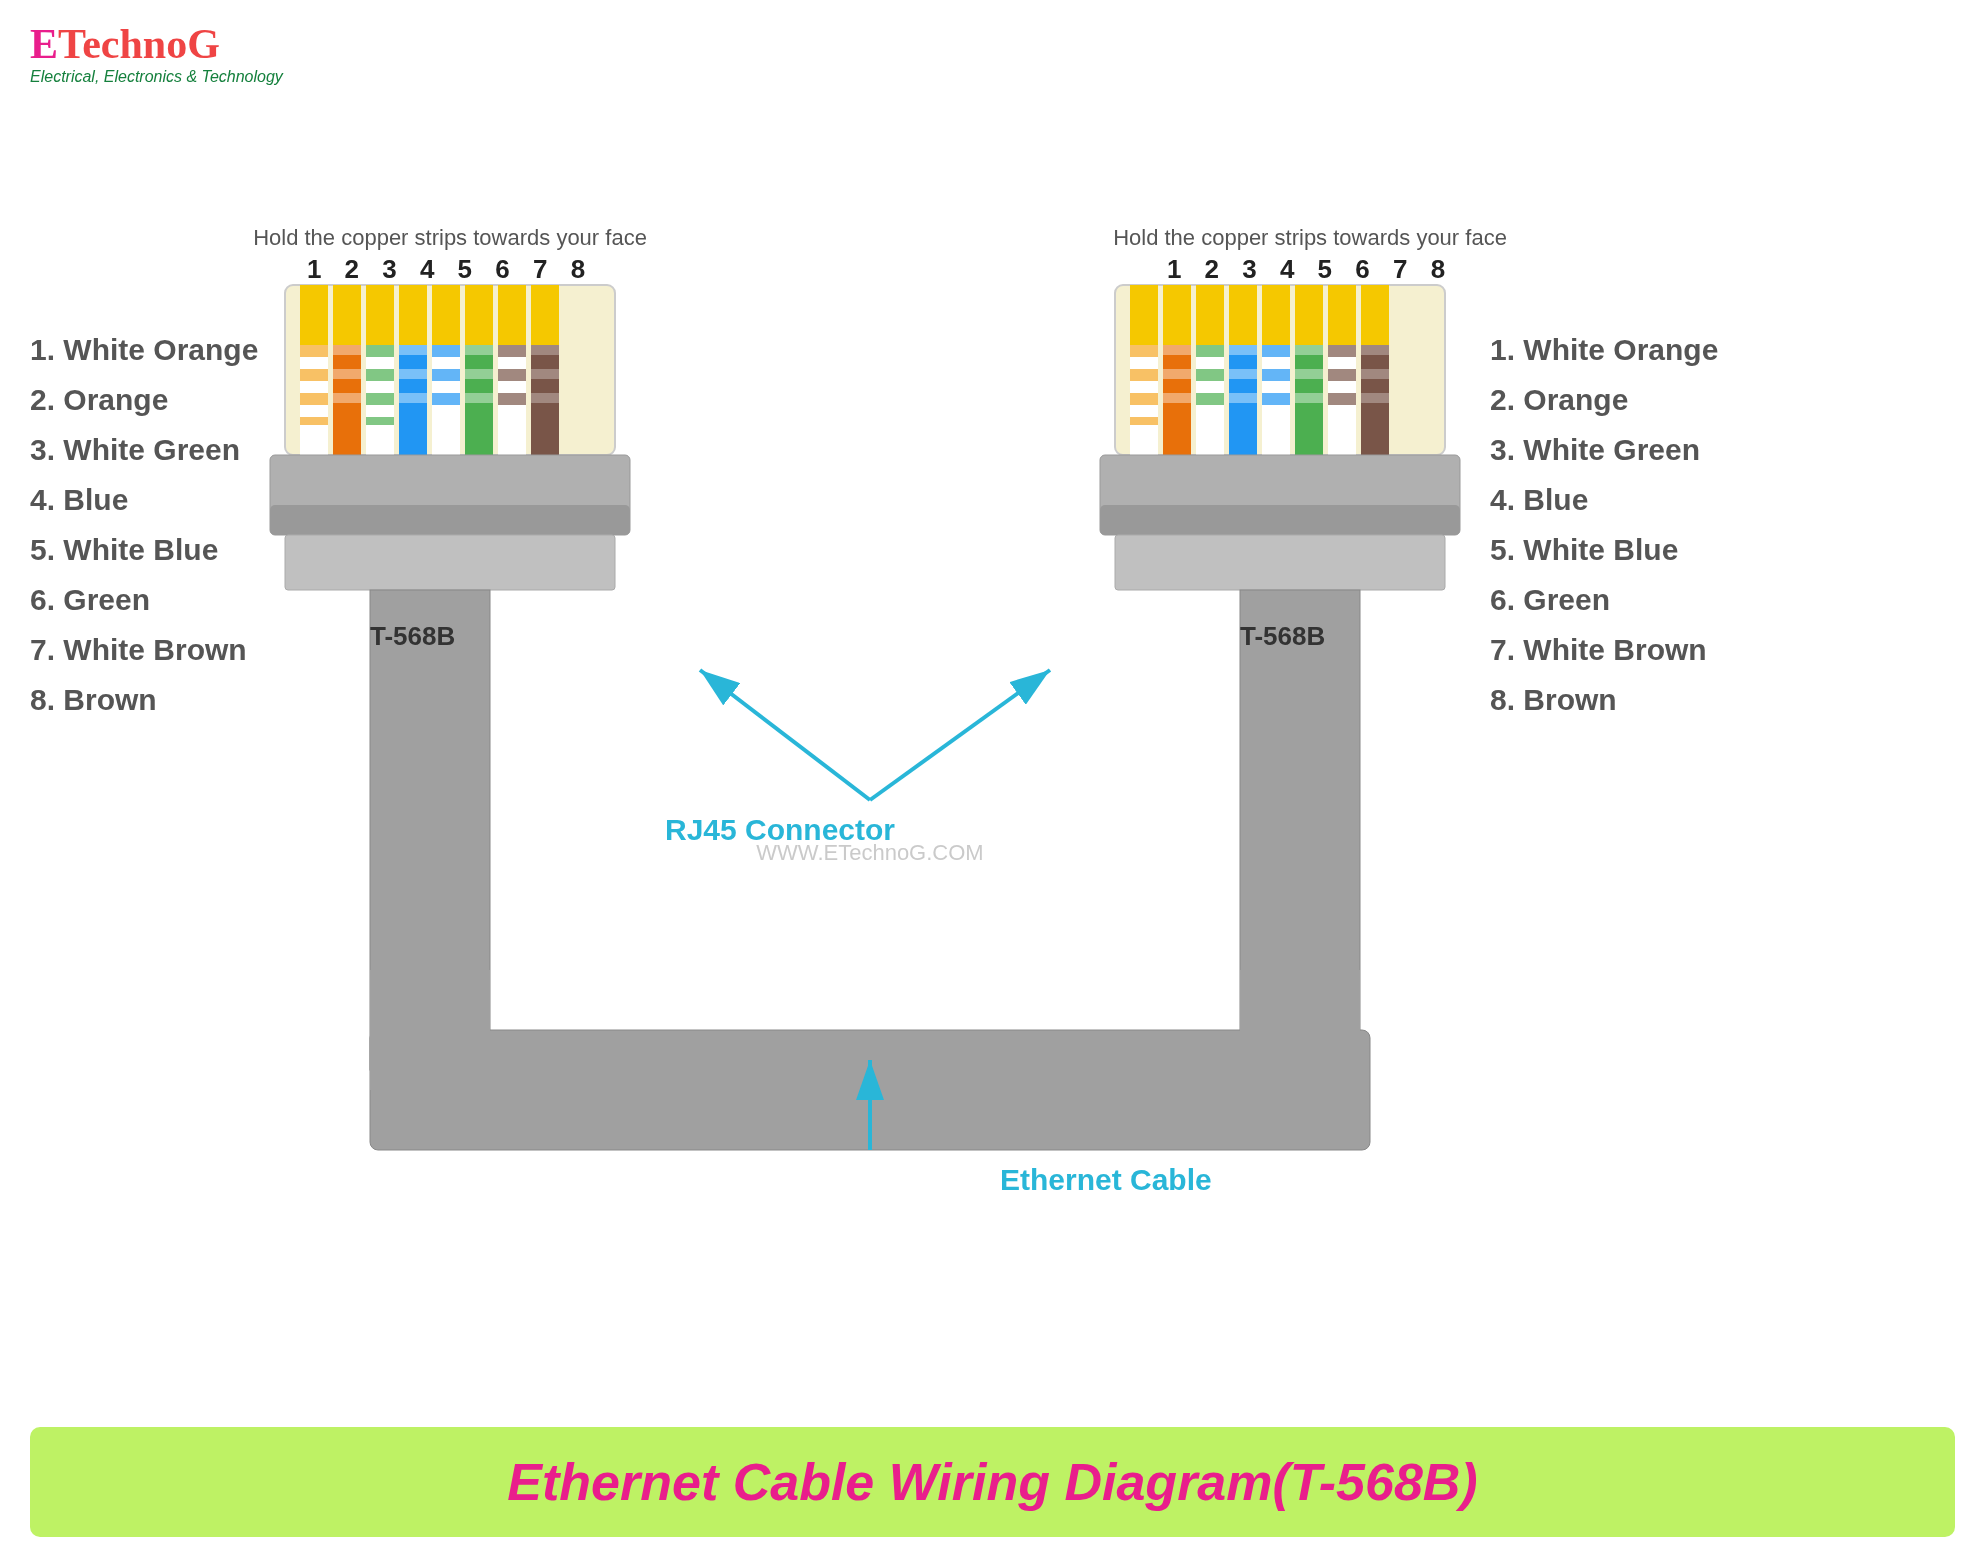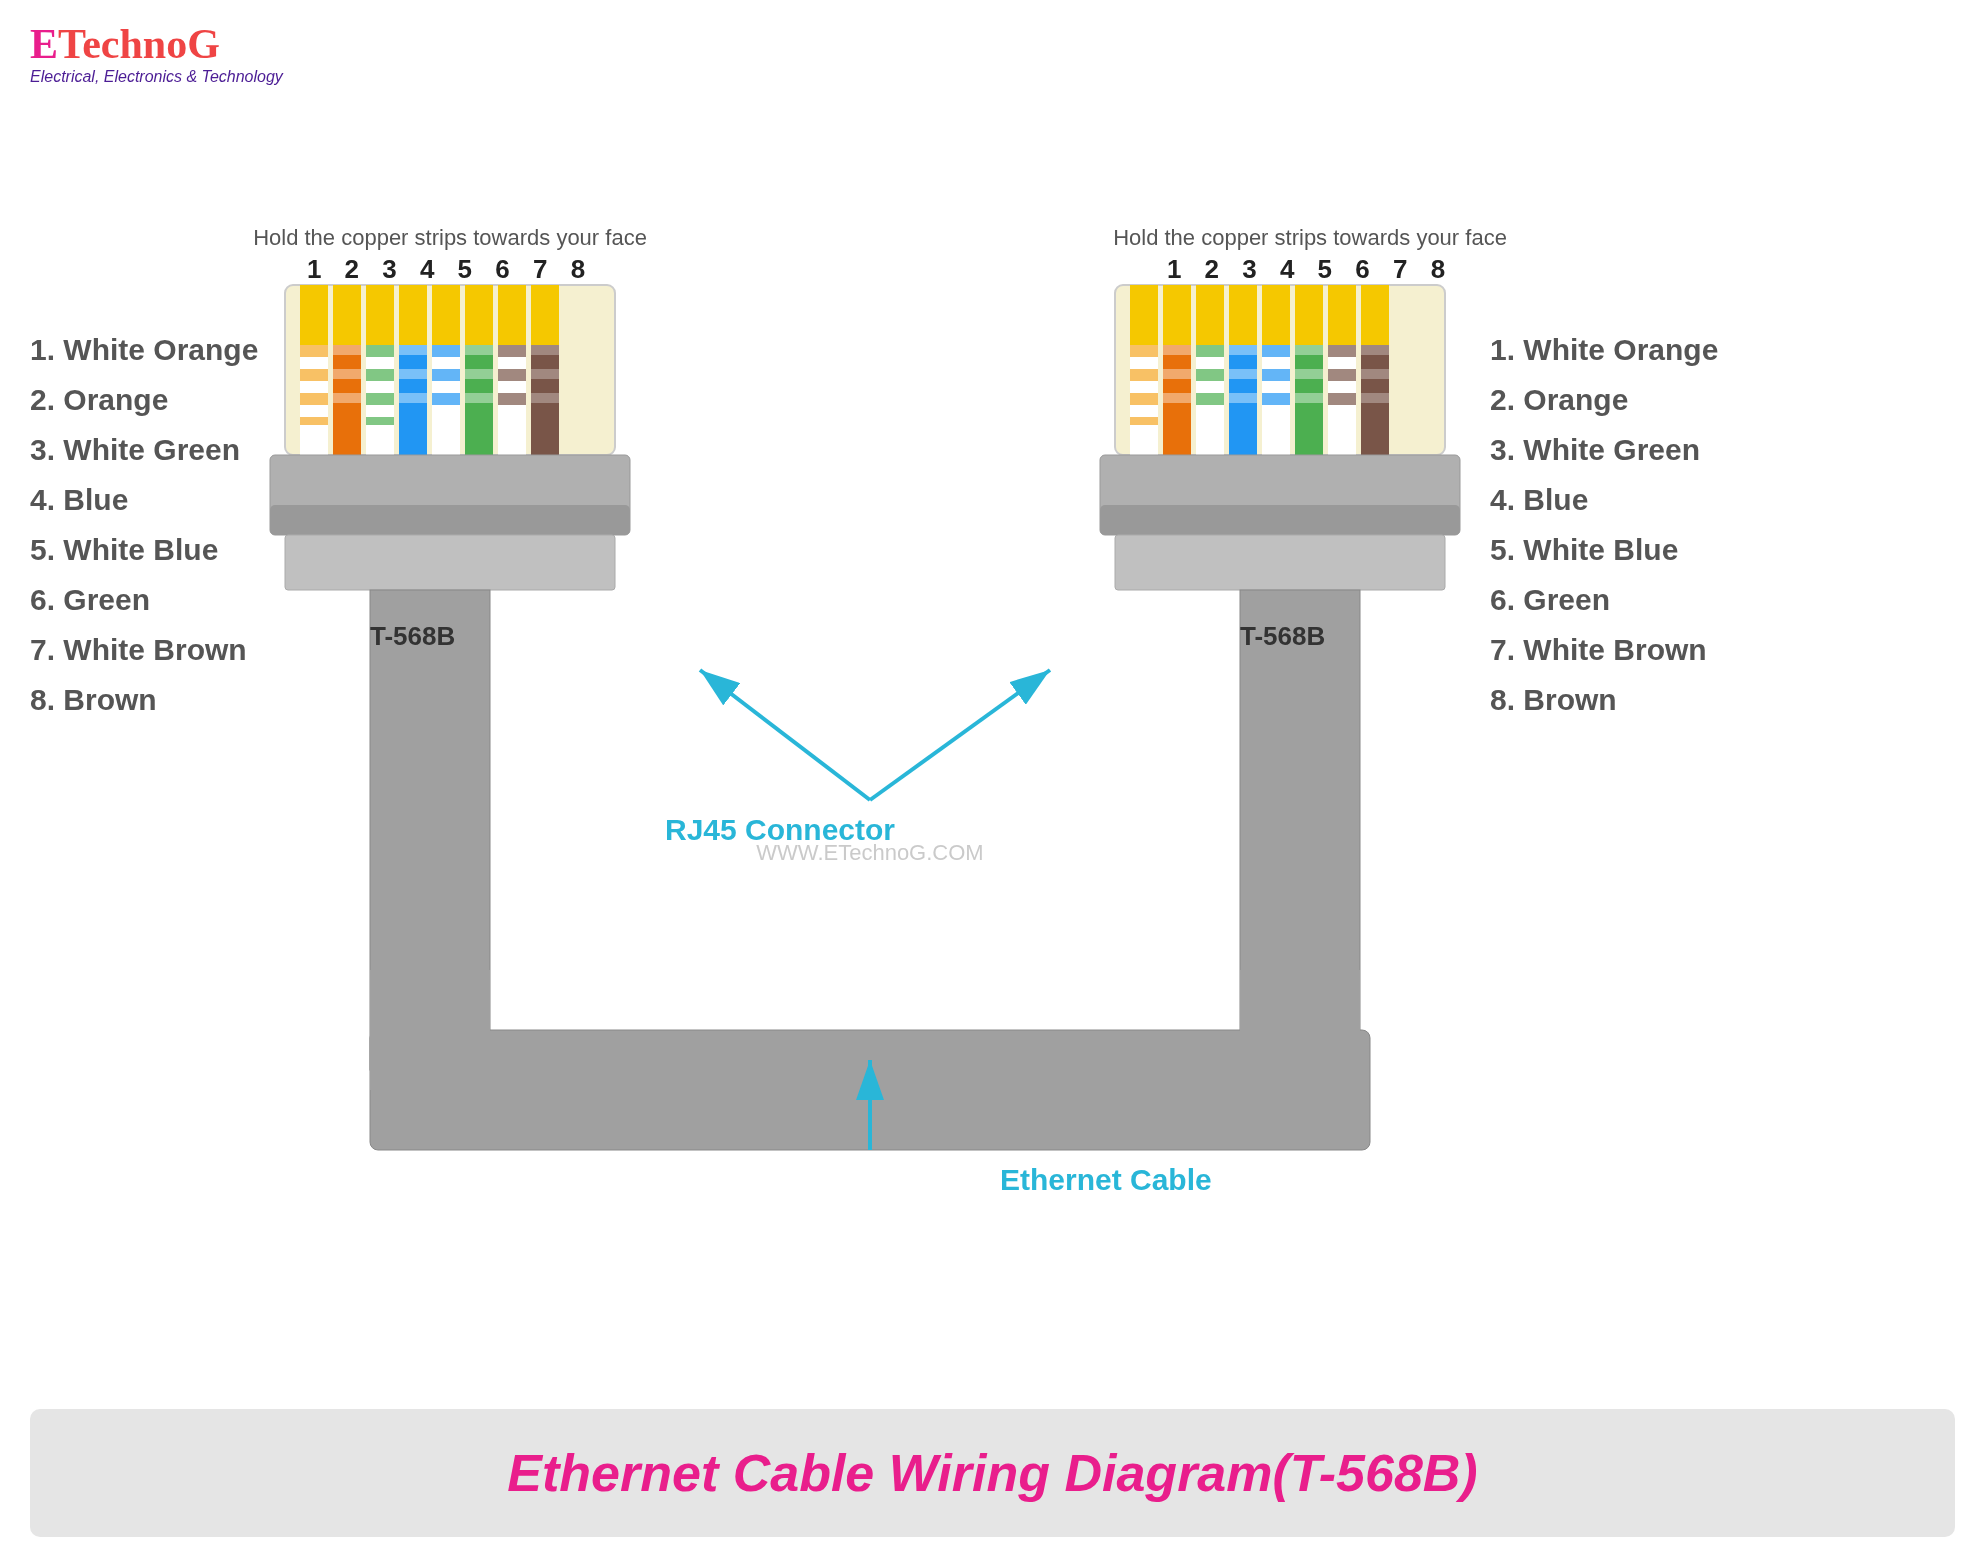--- a/index.html
+++ b/index.html
@@ -25,36 +25,36 @@
       font-family: Georgia, serif;
     }
     .logo-technog {
       font-size: 42px;
       font-weight: bold;
       color: #ef4444;
       font-family: Georgia, serif;
     }
     .logo-tagline {
       font-size: 16px;
-      color: #4c1d95;
+      color: #15803d;
       font-style: italic;
     }
 
     
     .bottom-banner {
       position: absolute;
       bottom: 20px;
       left: 30px;
       right: 30px;
-      background: #e5e5e5;
+      background: #bef264;
       border-radius: 10px;
       display: flex;
       align-items: center;
       justify-content: center;
-      height: 128px;
+      height: 110px;
     }
     .bottom-banner-text {
       font-size: 52px;
       font-weight: bold;
       font-style: italic;
       color: #e91e8c;
     }
   </style>
 </head>
 <body>

